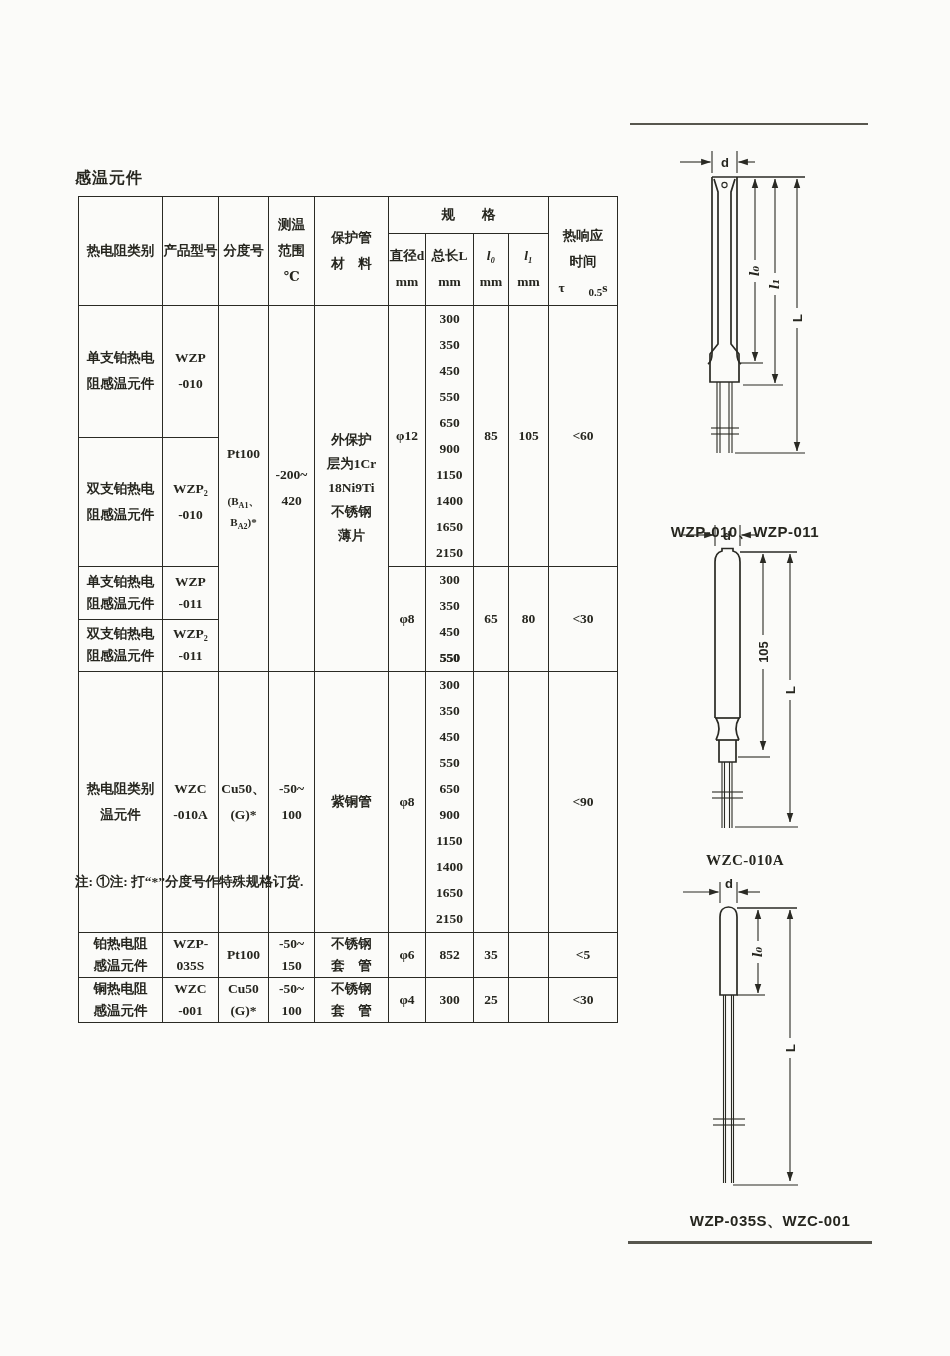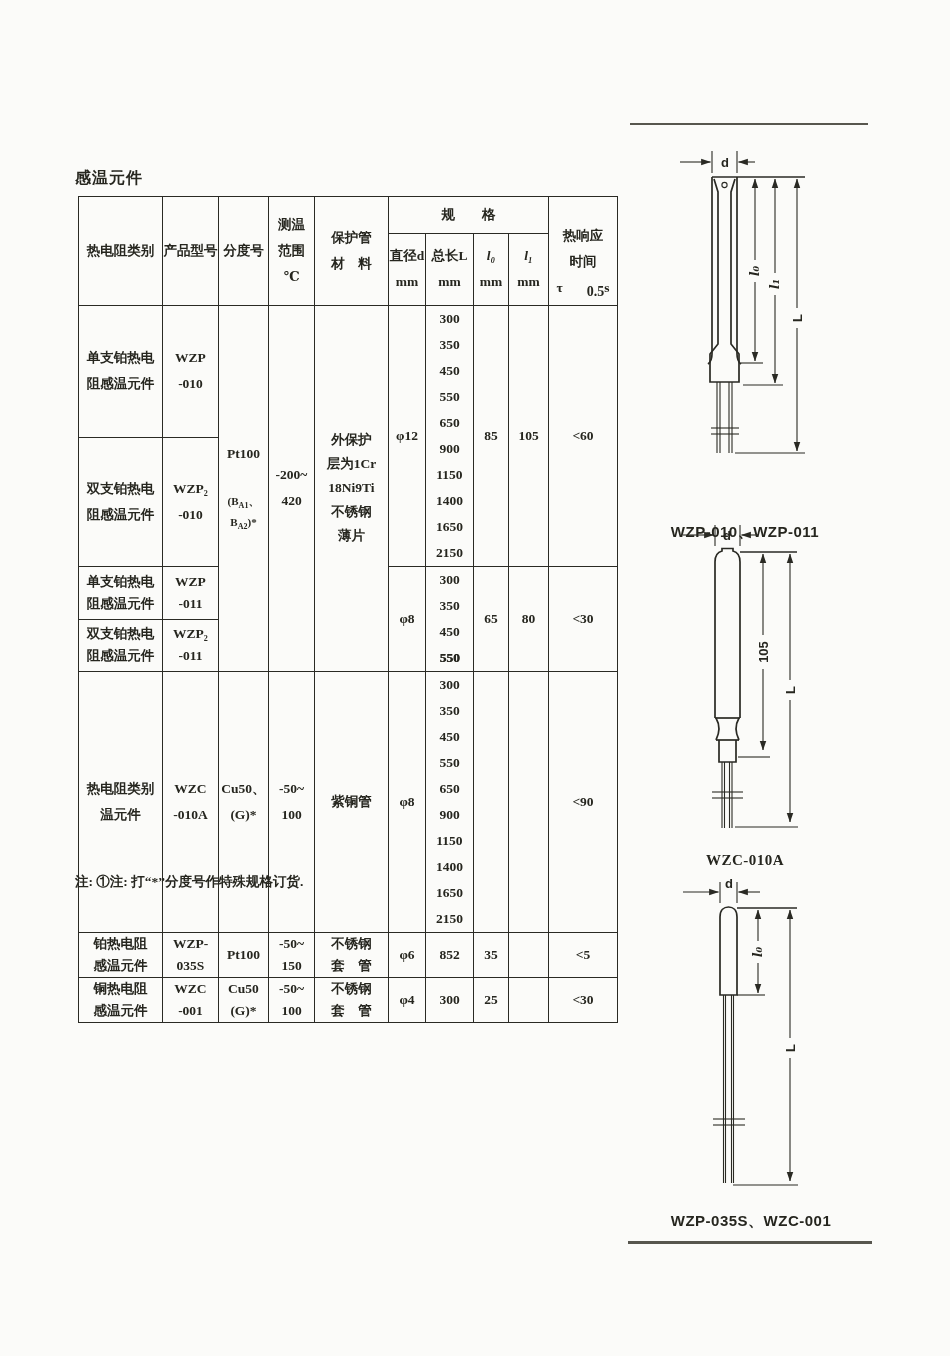--- a/index.html
+++ b/index.html
@@ -21,21 +21,21 @@
     border:1.6px solid #2a2a24;
     text-align:center; vertical-align:middle;
     padding:0; font-size:13.5px; font-weight:bold;
     white-space:pre-line; line-height:26px;
   }
   td.hdr{line-height:20px;}
   td.lenlist{line-height:23px;}
   td.lenlist2{line-height:23.5px;}
   .smallidx{font-size:11px; line-height:16px;}
   .smallidx sub{font-size:8px;}
-  sub.t{font-size:14px;padding-left:24px;}
+  sub.t{font-size:11px;padding-left:24px;}
   .heavy{text-shadow:0.5px 0 0 currentColor;}
   .note{
     position:absolute; left:75px; top:872px;
     font-size:13.5px; font-weight:bold; line-height:20px;
   }
   .note .n2{margin-left:24px; margin-top:12px;}
   .rule{position:absolute; background:#57564e;}
   .cap{
     position:absolute; text-align:center;
     font-family:"Liberation Sans","DejaVu Sans",sans-serif;
@@ -345,17 +345,17 @@
     <line class="thin" x1="103" y1="30" x2="103" y2="113" marker-start="url(#ar3)" marker-end="url(#ar3)"></line>
     <line class="thin" x1="82" y1="115" x2="110" y2="115"></line>
     <rect class="mask" x="96" y="61" width="14" height="22"></rect>
     <text class="itlab" text-anchor="middle" transform="rotate(-90 103 72)" x="103" y="76">l₀</text>
 
     <line class="thin" x1="135" y1="30" x2="135" y2="301" marker-start="url(#ar3)" marker-end="url(#ar3)"></line>
     <line class="thin" x1="78" y1="305" x2="143" y2="305"></line>
     <rect class="mask" x="128" y="158" width="14" height="20"></rect>
     <text class="dimlab" text-anchor="middle" transform="rotate(-90 135 168)" x="135" y="172.5">L</text>
   </svg>
-  <div class="cap" style="left:631px; top:1212px; width:240px;">WZP-035S、WZC-001</div>
+  <div class="cap" style="left:650px; top:1212px; width:240px;">WZP-035S、WZC-001</div>
 
   <div class="rule" style="left:628px; top:1241px; width:244px; height:2.5px;"></div>
 
 </div>
 
 </body></html>

